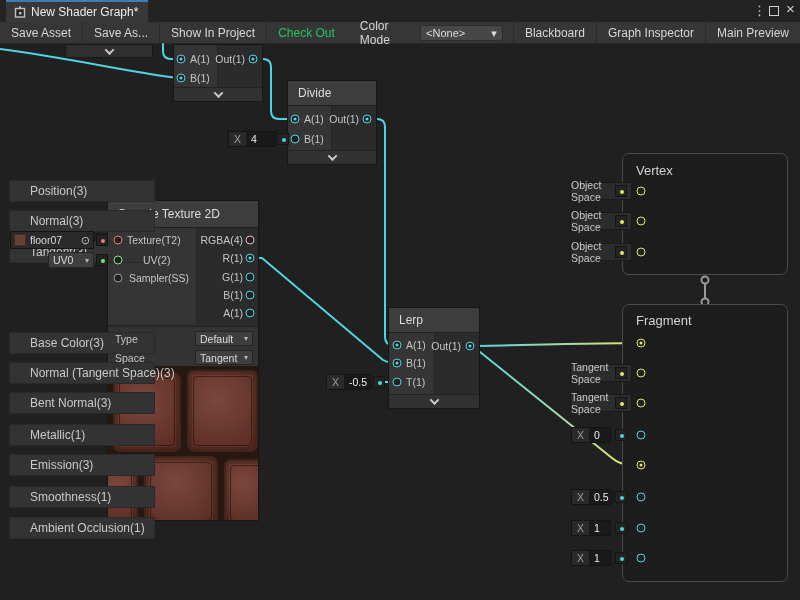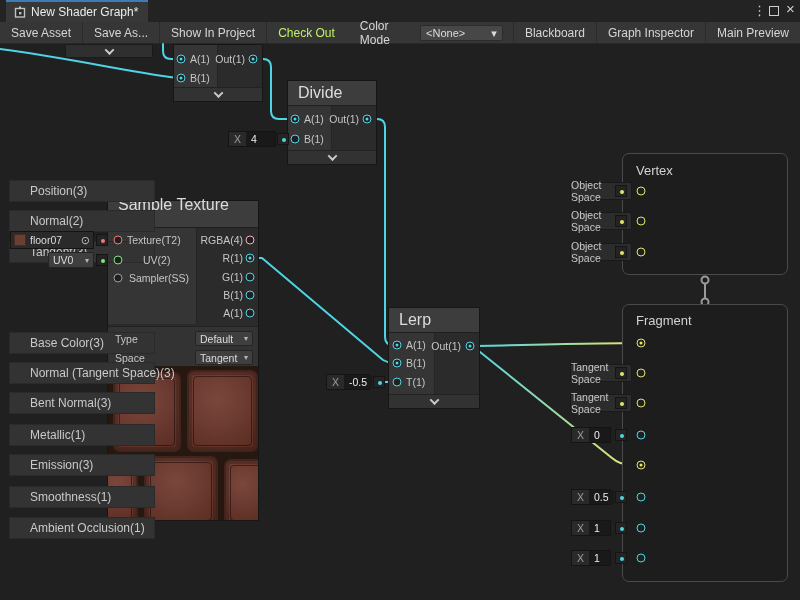--- a/index.html
+++ b/index.html
@@ -14,35 +14,35 @@
   #tab span.t { font-size:12px; color:#ececec; white-space:nowrap; }
   .winctl { top:3px; font-size:13px; color:#cfcfcf; cursor:default; line-height:16px; }
   #btn-max { top:6px; width:10px; height:10px; border:1.6px solid #cfcfcf; }
 
   
   #toolbar { left:0; top:22px; width:800px; height:22px; background:#363636; border-bottom:1px solid #282828;
              display:flex; align-items:stretch; }
   .tbtn { display:flex; align-items:center; padding:0 11px; font-size:12px; color:#d6d6d6;
           border-right:1px solid #2a2a2a; white-space:nowrap; }
   .tbtn.nb { border-right:none; }
-  .tbtn.disabled { color:#bef264; }
+  .tbtn.disabled { color:#22c55e; }
   .tlabel { display:flex; align-items:center; padding:0 8px 0 14px; font-size:12px; color:#d6d6d6; }
   #colormode-dd { width:96px; height:16px; margin:3px 10px 0 0; background:#474747; border:1px solid #2c2c2c;
                   border-radius:2px; display:flex; align-items:center; justify-content:space-between;
                   padding:0 5px; font-size:11px; color:#dcdcdc; }
   .spacer { flex:1; }
 
   
   #canvas { left:0; top:44px; width:800px; height:556px; background:#202020; }
   #wires { left:0; top:0; width:800px; height:600px; z-index:1; pointer-events:none; }
 
   
   .node { position:absolute; background:#2b2b2b; border:1px solid #161616; z-index:2; }
   .ntitle { height:25px; background:#3d3d3d; border-bottom:1px solid #1f1f1f; display:flex; align-items:center;
-            padding:0 10px; font-size:16px; color:#dcdcdc; }
+            padding:0 10px; font-size:12px; color:#dcdcdc; }
   .leftcol { position:absolute; left:0; top:0; bottom:0; background:#353535; border-right:1px solid #252525; }
   .chevrow { position:absolute; left:0; right:0; bottom:0; height:14px; background:#323232; border-top:1px solid #222;
              display:flex; align-items:center; justify-content:center; }
   .chev { width:7px; height:7px; border-left:2px solid #c9c9c9; border-bottom:2px solid #c9c9c9;
           transform:rotate(-45deg) translate(1px,-1px); }
   .plabel { position:absolute; z-index:3; font-size:10.5px; color:#c6c6c6; transform:translateY(-50%); white-space:nowrap; }
   .plabel.r { text-align:right; }
 
   
   .port { position:absolute; z-index:4; width:9px; height:9px; border-radius:50%; border:1.5px solid var(--c);
@@ -287,21 +287,21 @@
   </div>
   <span class="dotbox p-cyan" style="left:379px; top:382px;"></span>
 
   <div class="block" style="left:622px; top:153px; width:166px; height:122px;">
     <span class="btitle" style="top:9px;">Vertex</span>
   </div>
   <div class="brow" style="top:180px;">
       <span class="lbl">Position(3)</span>
     </div>
   <div class="brow" style="top:210px;">
-      <span class="lbl">Normal(2)</span>
+      <span class="lbl">Normal(3)</span>
     </div>
   <div class="brow" style="top:241px;">
       <span class="lbl">Tangent(3)</span>
     </div>
   <span class="port p-yellow" style="left:641px; top:191px;"></span>
   <span class="port p-yellow" style="left:641px; top:221px;"></span>
   <span class="port p-yellow" style="left:641px; top:252px;"></span>
   <div class="nlabel" style="left:551px; top:182px;">Object Space</div>
   <div class="nlabel" style="left:551px; top:212px;">Object Space</div>
   <div class="nlabel" style="left:551px; top:243px;">Object Space</div>

